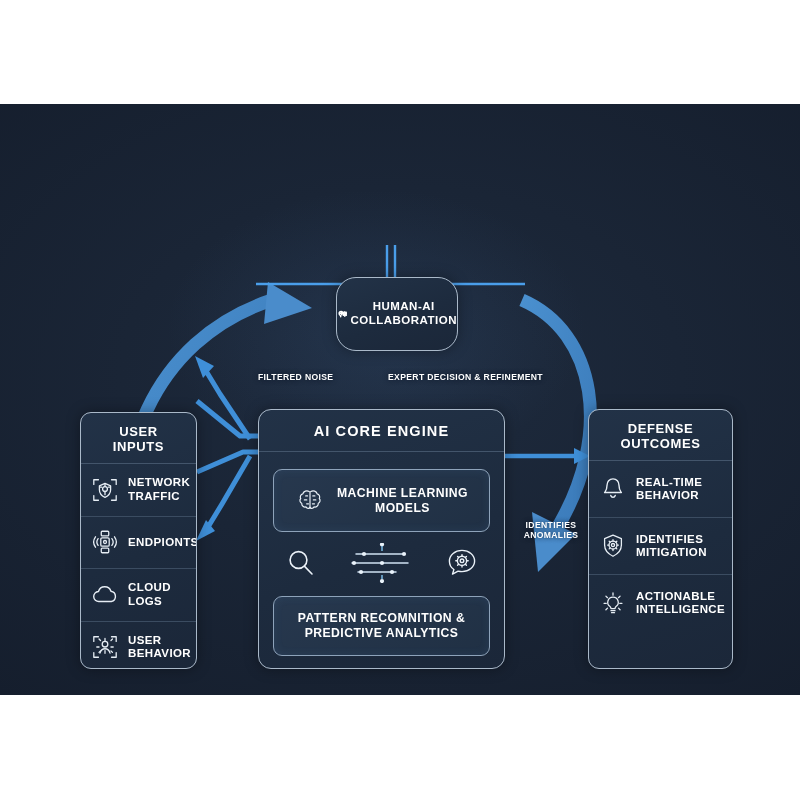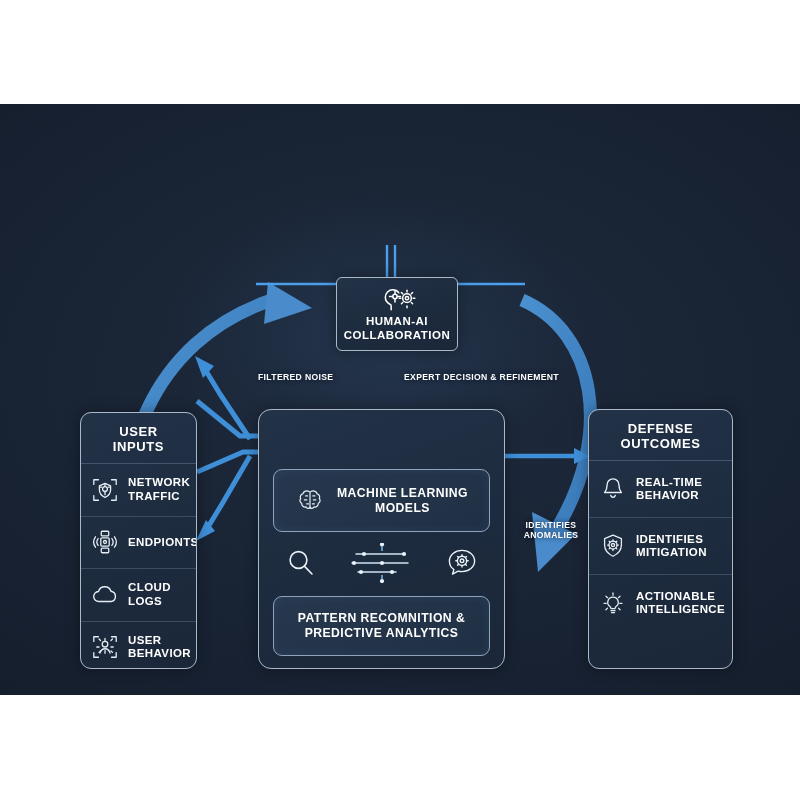--- a/index.html
+++ b/index.html
@@ -87,38 +87,38 @@
   }
   #mid-icons{
     position:absolute;left:14px;right:14px;top:123px;height:60px;
     display:flex;align-items:center;justify-content:space-between;
     padding:0 12px;box-sizing:border-box;
   }
 
   
   #node-human{
     left:336px;top:173px;width:120px;height:72px;
-    border-radius:6px;
-    display:flex;flex-direction:column;align-items:center;justify-content:center;
+    border-radius:20px;
+    display:flex;flex-direction:row;align-items:center;justify-content:center;
     gap:3px;
   }
   #node-human .txt{
     color:#fff;font-weight:bold;font-size:11.5px;letter-spacing:.5px;
     text-align:center;line-height:1.2;
   }
 
   
   .wire-label{
     position:absolute;color:#ffffff;font-weight:bold;
     font-size:8.6px;letter-spacing:.35px;line-height:1.22;
     text-shadow:0 0 5px rgba(10,20,35,.9);
     white-space:nowrap;
   }
   #lbl-filtered{left:258px;top:268px;}
-  #lbl-expert{left:404px;top:268px;}
+  #lbl-expert{left:388px;top:268px;}
   #lbl-identifies{left:521px;top:416px;text-align:center;white-space:normal;width:60px;}
 
   .ico path,.ico circle,.ico rect,.ico line,.ico polyline,.ico ellipse,.ico polygon{
     vector-effect:non-scaling-stroke;
   }
 </style>
 </head>
 <body>
 
 <div id="stage">
@@ -246,20 +246,21 @@
           <path d="M15 5.8 v2.4 M15 18.8 v3 M8.6 15 h-2.4 M23.8 15 h-2.4 M10.2 8 l-1.6-1.6 M21.4 19.2 l1.6 1.6 M21.4 8 l1.6-1.6 M10.2 19.2 l-1.6 1.6"></path>
         </svg>
         <div class="lbl">
           <div>USER</div>
           <div>BEHAVIOR</div>
         </div>
       </div>
     </div>
 
     <div class="panel" id="panel-core">
+      <div class="panel-title">AI CORE ENGINE</div>
 
       <div class="subcard" id="card-ml">
         <svg class="ico" width="30" height="30" viewBox="0 0 32 32" fill="none" stroke="#e8eff6" stroke-width="1.2" stroke-linecap="round" stroke-linejoin="round">
           <path d="M15.2 6 c-2.4-1.8-6.4-0.6-6.8 2.4 -2.4 0.5-3.4 3-2.3 4.9 -1.5 1.6-1 4.4 1.1 5.2 -0.3 2.6 2.2 4.6 4.6 3.8 0.9 1.9 3.4 2.2 4.4 0.5"></path>
           <path d="M16.8 6 c2.4-1.8 6.4-0.6 6.8 2.4 2.4 0.5 3.4 3 2.3 4.9 1.5 1.6 1 4.4-1.1 5.2 0.3 2.6-2.2 4.6-4.6 3.8 -0.9 1.9-3.4 2.2-4.4 0.5"></path>
           <path d="M16 6 v17"></path>
           <path d="M11.4 10.6 h2 M10 14.8 h2.6 M12.4 19 h2 M19 10.6 h2.2 M19.6 14.8 h2.6 M18.6 19 h2.2"></path>
         </svg>
         <div class="txt">
           <div>MACHINE LEARNING</div>

